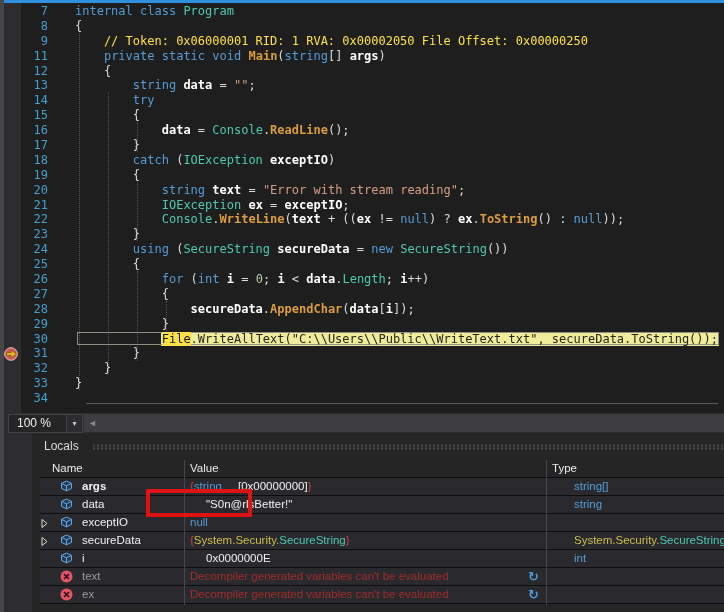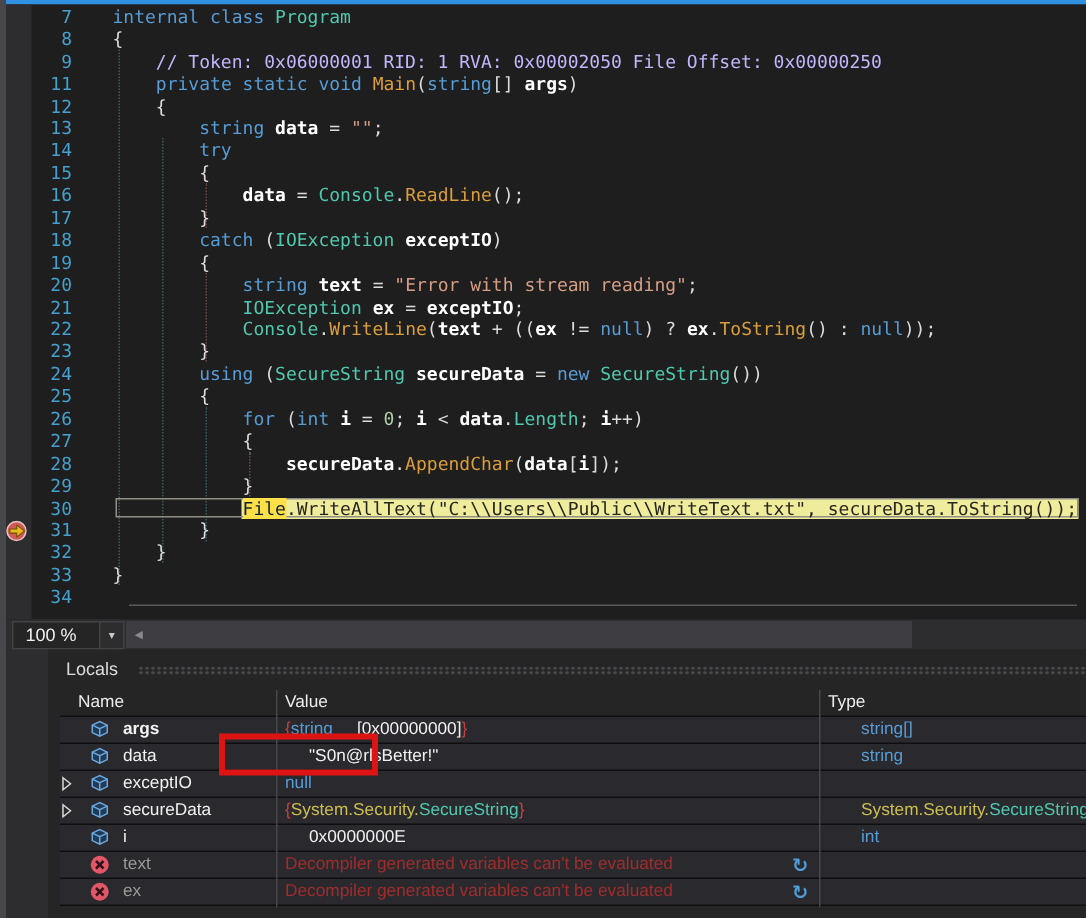--- a/index.html
+++ b/index.html
@@ -12,30 +12,30 @@
   
   #editor{position:absolute;left:0;top:3px;width:724px;height:410px;background:#1E1E1E;overflow:hidden;}
   #glyphmargin{position:absolute;left:4px;top:0;width:17px;height:410px;background:#2D2D30;}
   .guide{position:absolute;width:0;border-left:1px dotted #3A5F5A;z-index:0;}
   .guide.m{border-left-color:#6E4A44;}
   #code-lines{position:absolute;left:0;top:1px;width:724px;}
   .cl{position:relative;height:14.9px;line-height:14.9px;white-space:pre;
       font-family:"DejaVu Sans Mono","Liberation Mono",monospace;font-size:12px;}
   .ln{position:relative;z-index:2;display:inline-block;width:48px;text-align:right;color:#44A0CE;}
   .ct{position:relative;z-index:2;padding-left:27px;margin-top:28px;}
-  .tk-kw{color:#569CD6;} .tk-ty{color:#4EC9B0;} .tk-me{color:#DC9E3C;}
-  .tk-st{color:#D69D85;} .tk-cm{color:#c4b5fd;} .tk-nu{color:#B5CEA8;}
+  .tk-kw{color:#569CD6;} .tk-ty{color:#4EC9B0;} .tk-me{color:#DC9E3C;font-weight:bold;}
+  .tk-st{color:#D69D85;} .tk-cm{color:#fde047;} .tk-nu{color:#B5CEA8;}
   .tk-pl{color:#DCDCDC;} .tk-lo{color:#FFFFFF;font-weight:bold;}
   .tk-sel{background:#fde047;color:#0E2033;} .tk-hl{color:#26261E;}
   .cur-yellow{position:absolute;left:161px;right:5px;top:0;bottom:0;background:#EFEC9C;z-index:1;}
   .cur-box{position:absolute;left:77px;right:5px;top:0;bottom:1px;border:1px solid #8F8F83;z-index:1;}
   #cur-arrow{position:absolute;left:4px;z-index:3;}
   #eof-line{position:absolute;left:86px;width:632px;height:1px;background:#5A5A5A;z-index:0;}
   
-  #zoombar{position:absolute;left:0;top:413px;width:608px;height:20px;background:#2D2D30;}
+  #zoombar{position:absolute;left:0;top:413px;width:724px;height:20px;background:#2D2D30;}
   #zoom-combo{position:absolute;left:8px;top:1px;width:56px;height:17px;background:#252526;
       border:1px solid #434346;color:#F1F1F1;font-size:12px;line-height:17px;padding-left:8px;}
   #zoom-dd{position:absolute;left:66px;top:1px;width:15px;height:17px;background:#2D2D30;
       border:1px solid #434346;color:#C8C8C8;font-size:8px;text-align:center;line-height:17px;}
   #hscroll{position:absolute;left:84px;top:1px;right:0;height:18px;background:#3E3E42;}
   #hscroll-left{position:absolute;left:4px;top:0;color:#8A8A8E;font-size:9px;line-height:18px;}
   
   #locals{position:absolute;left:0;top:433px;width:724px;height:179px;background:#252526;margin-left:32px;}
   #locals-caption{position:absolute;left:12px;top:6px;color:#DCDCDC;font-size:12px;}
   #locals-dots{position:absolute;left:60px;top:11px;width:652px;height:6px;

